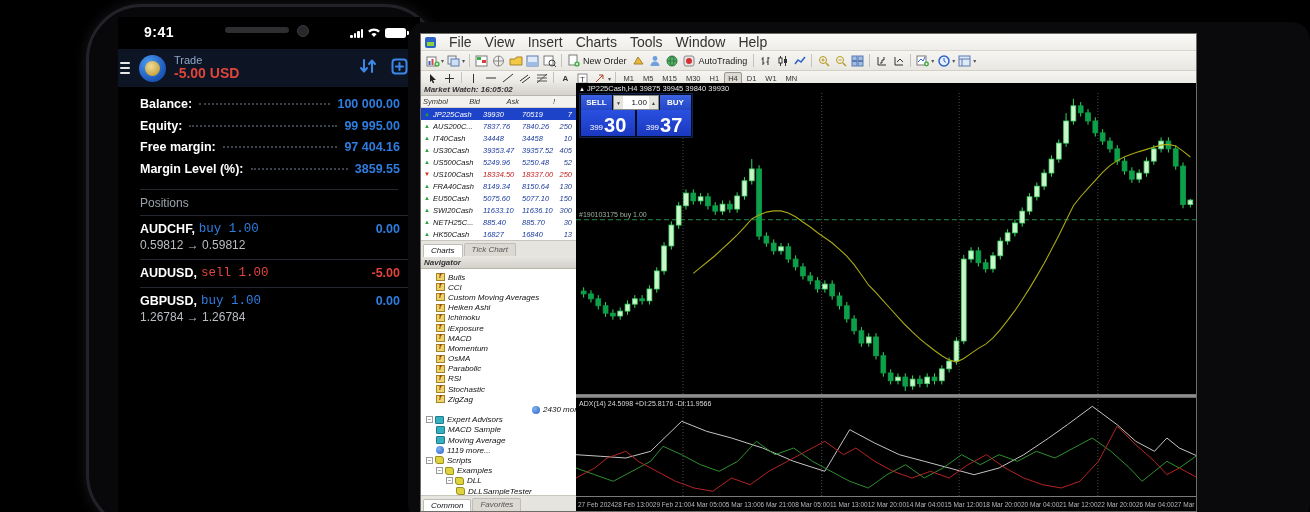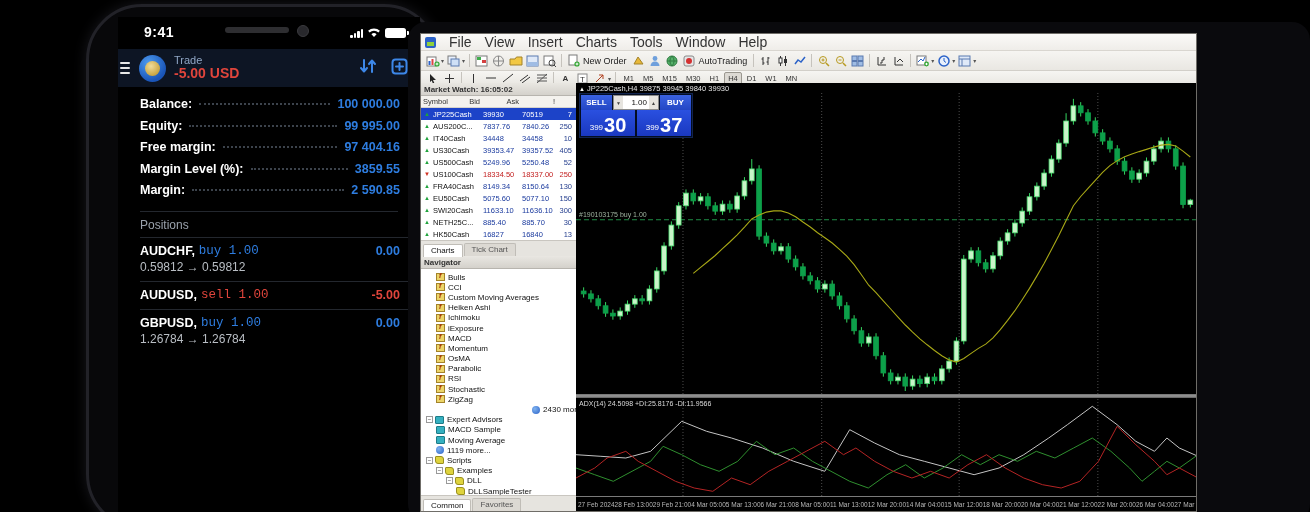--- a/index.html
+++ b/index.html
@@ -52,21 +52,21 @@
   .tb1{height:19px;padding-left:3px;}
   .tb2{height:14px;padding-left:3px;}
   .tbi{display:inline-flex;align-items:center;justify-content:center;height:15px;min-width:15px;margin:0 1px;}
   .tbi svg{display:block;}
   .caret{font-size:6px;color:#555;margin:0 1px 0 0;}
   .tbsep{width:1px;height:13px;background:#c6c3bd;margin:0 3px;}
   .tbtxt{font-size:9px;color:#222;margin:0 3px 0 1px;white-space:nowrap;}
   .tf{font-size:7.5px;color:#333;padding:1px 3px;margin:0 .5px;border:1px solid transparent;}
   .tf.active{background:#dcd9d3;border:1px solid #9a978f;border-radius:2px;}
 
-  .leftcol{position:absolute;left:0;top:49px;width:168px;bottom:0;display:flex;flex-direction:column;border-right:1px solid #8a8882;background:#1d4ed8;box-sizing:border-box;}
+  .leftcol{position:absolute;left:0;top:49px;width:168px;bottom:0;display:flex;flex-direction:column;border-right:1px solid #8a8882;background:#1d4ed8;box-sizing:border-box;font-style:italic;}
   .ptitle{height:12px;background:linear-gradient(#e9e7e2,#d4d1cb);border-bottom:1px solid #b7b4ae;display:flex;align-items:center;padding:0 3px;font-size:8px;font-weight:bold;color:#333;flex:0 0 auto;}
   .ptitle .x{margin-left:auto;font-weight:normal;font-size:8px;color:#444;}
   .mw-head{height:11px;display:grid;grid-template-columns:12px 50px 39px 36px 17px;align-items:center;background:#f4f2ee;border-bottom:1px solid #d5d2cc;font-size:7.5px;color:#333;flex:0 0 auto;padding-right:1px;}
   .mw-head span:nth-child(n+2){text-align:right;padding-right:3px;}
   .mw-head span:first-child{padding-left:2px;}
   .mw-list{height:132px;overflow:hidden;position:relative;flex:0 0 auto;background:#fff;}
   .mw-row{height:12px;display:grid;grid-template-columns:12px 50px 39px 36px 16px;align-items:center;font-size:7.5px;}
   .mw-row .sym{color:#111;white-space:nowrap;overflow:hidden;}
   .mw-row .num{text-align:left;padding-right:3px;color:#1a3a9e;}
   .mw-row .spr{text-align:right;padding-right:2px;color:#27408f;}
@@ -170,25 +170,20 @@
           </div>
           <div class="acct-row">
             <span class="acct-label">Free margin:</span>
             <span class="leader"></span>
             <span class="acct-val">97 404.16</span>
           </div>
           <div class="acct-row">
             <span class="acct-label">Margin Level (%):</span>
             <span class="leader"></span>
             <span class="acct-val">3859.55</span>
-          </div>
-          <div class="acct-row">
-            <span class="acct-label">Margin:</span>
-            <span class="leader"></span>
-            <span class="acct-val">2 590.85</span>
           </div>
         </div>
       <div class="pos-sec">
         <div class="pos-title">Positions</div>
         <div id="posRows">
             <div class="pos-row">
               <div class="pos-l1">
                 <span>AUDCHF,</span>
                 <span class="pos-side c-blue">buy 1.00</span>
                 <span class="pos-profit c-blue">0.00</span>

